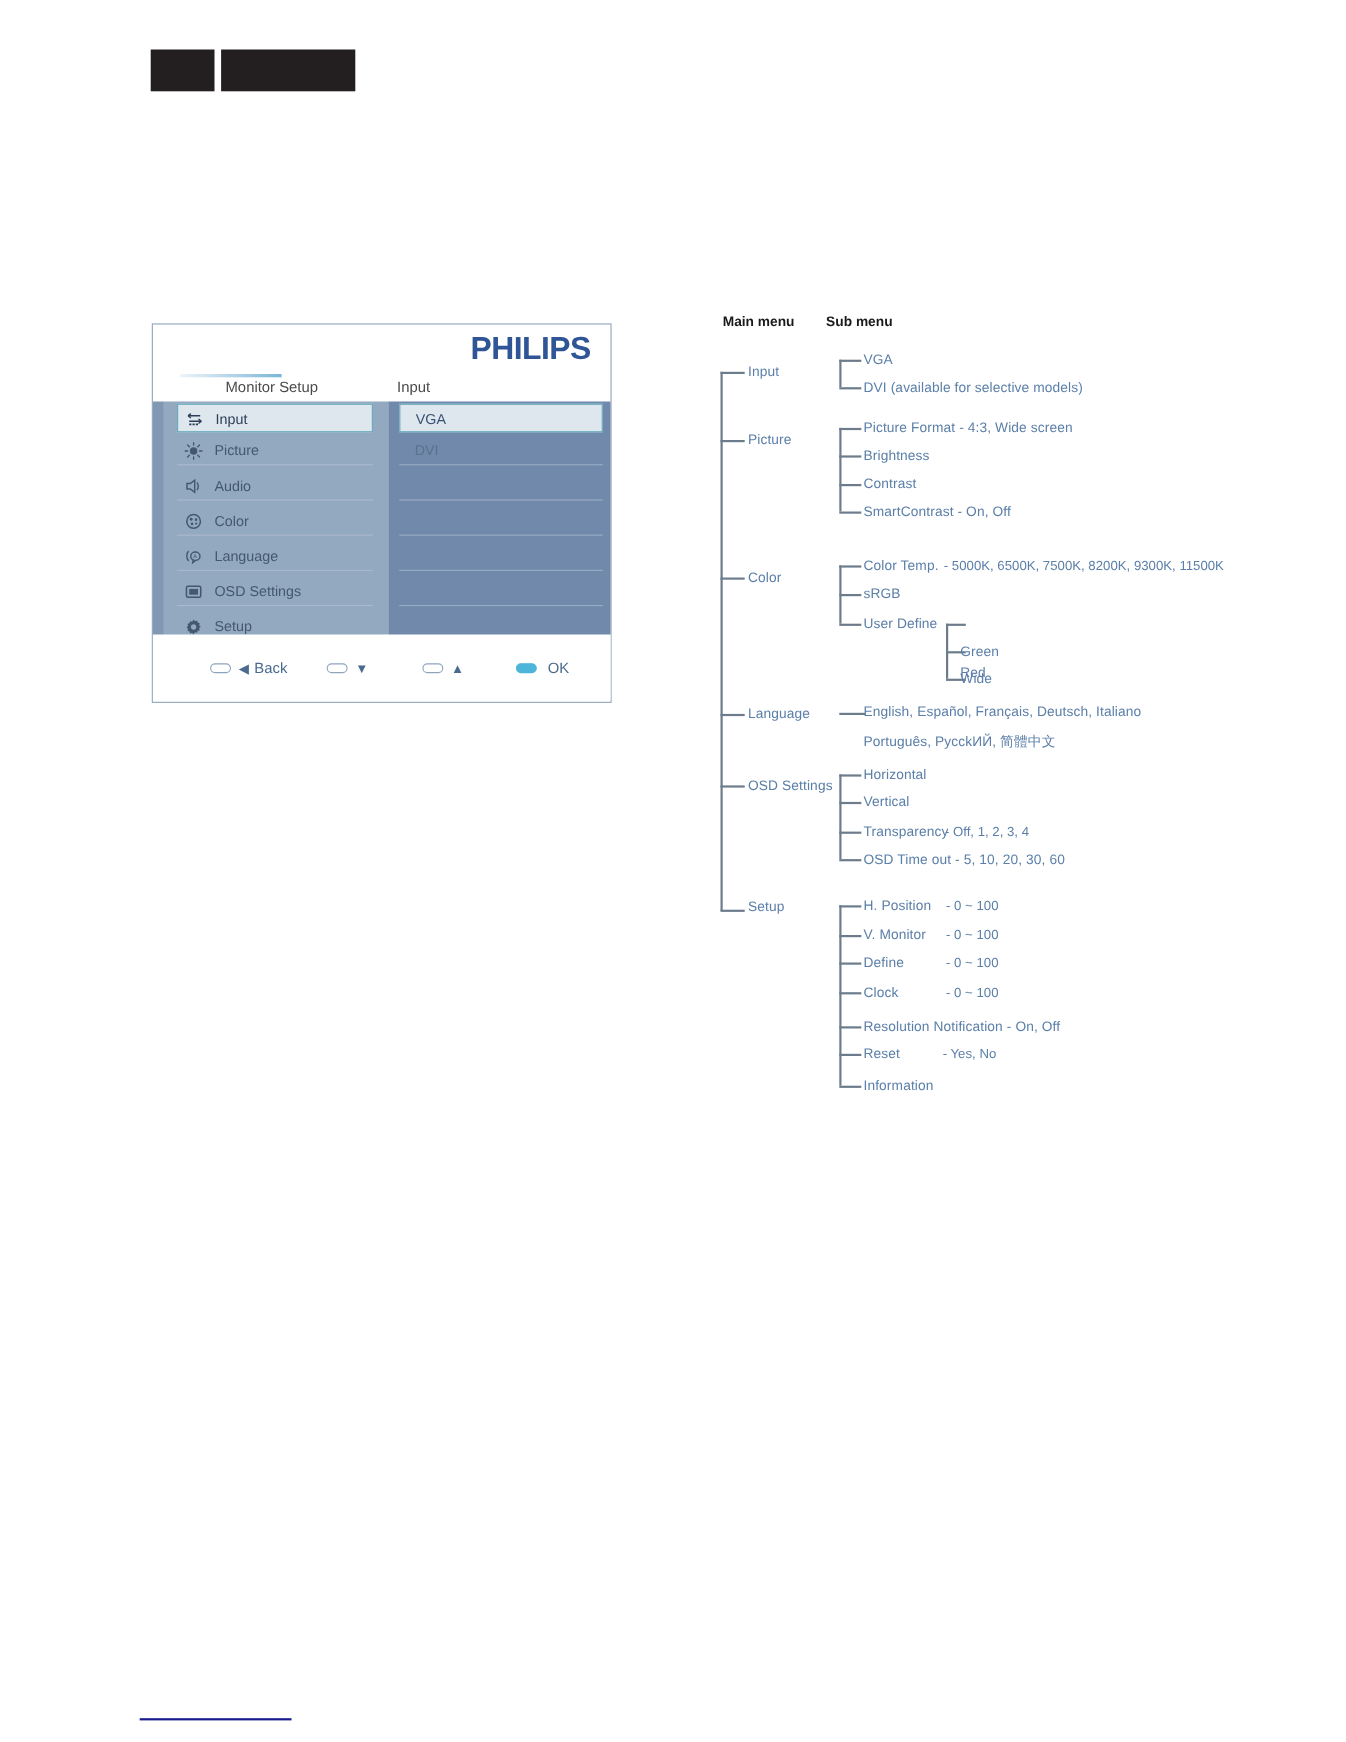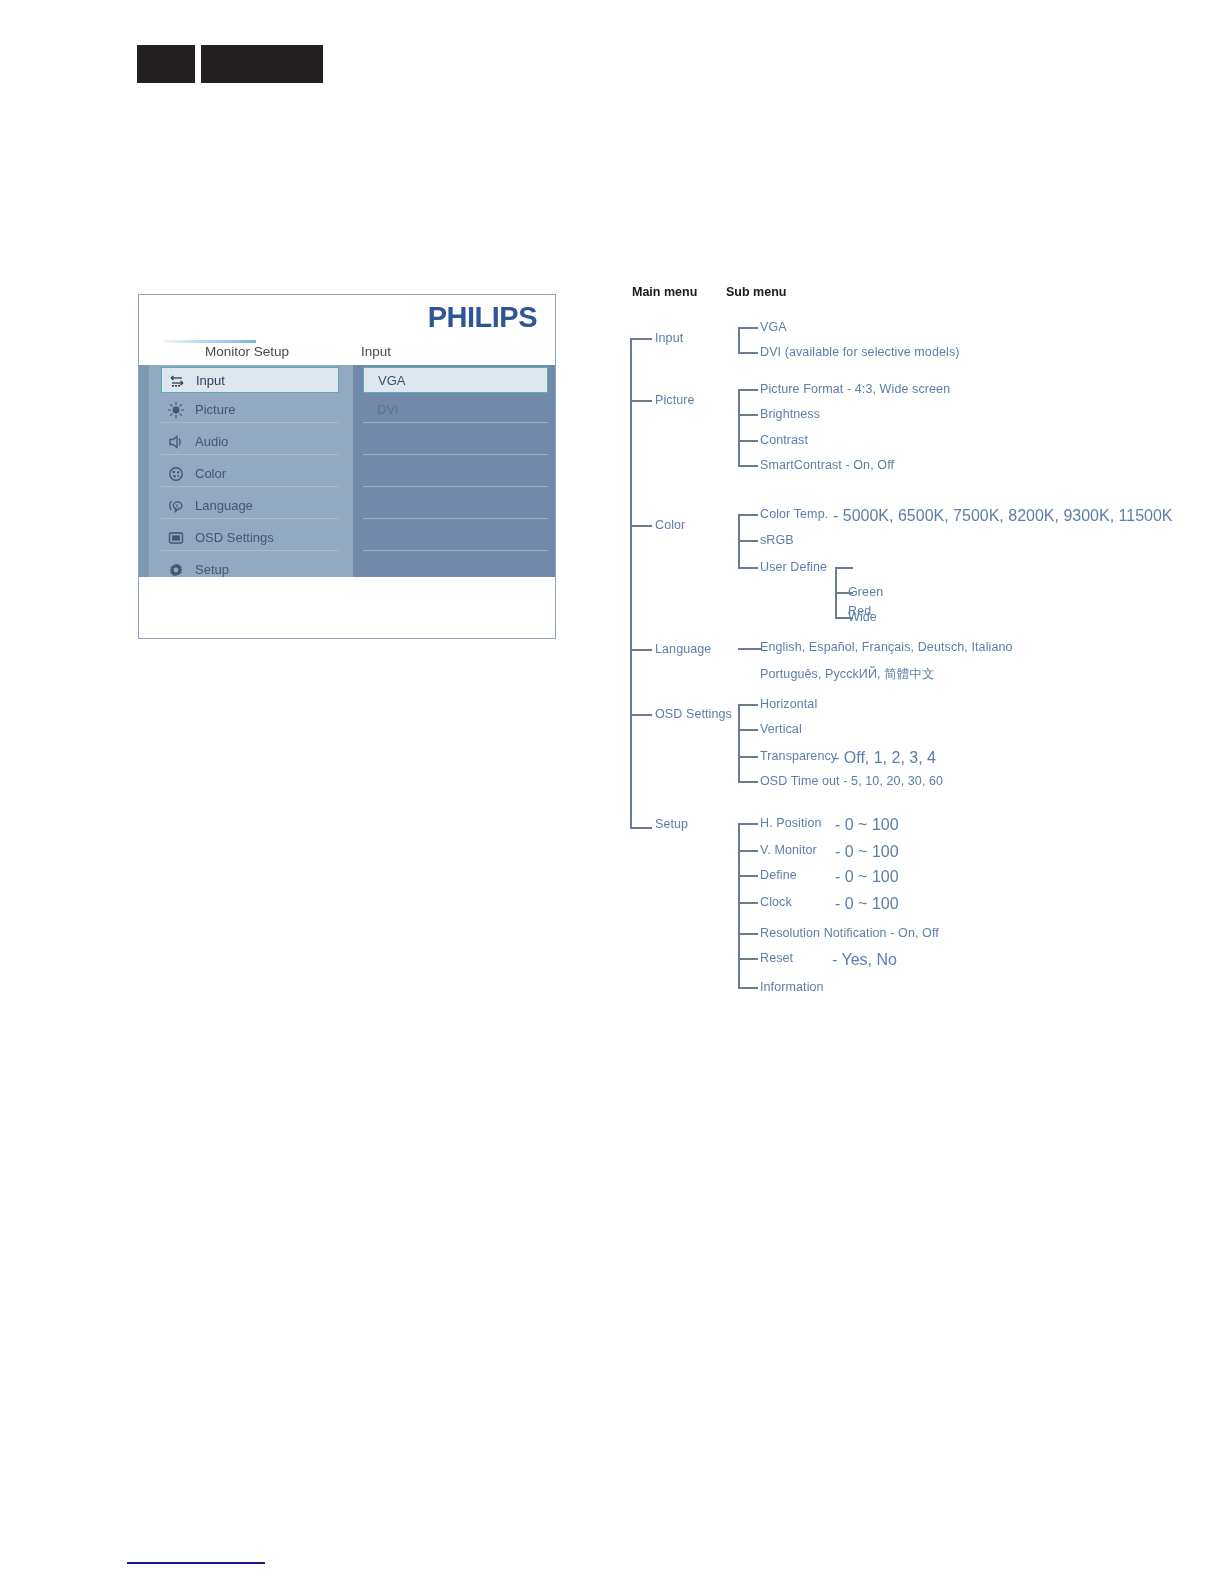--- a/index.html
+++ b/index.html
@@ -189,21 +189,21 @@
     display: inline-block;
     margin-left: 5px;
     font-size: 13.5px;
     color: #4a6a8e;
     vertical-align: middle;
   }
 
   
   #tree {
     position: absolute;
-    left: 620px;
+    left: 645px;
     top: 280px;
     width: 520px;
     height: 730px;
   }
   .tree-head {
     position: absolute;
     font-size: 12.5px;
     font-weight: bold;
     color: #1a1a1a;
     top: 5px;
@@ -216,21 +216,21 @@
     font-size: 12.5px;
     color: #5b7fa8;
     white-space: nowrap;
     letter-spacing: 0.1px;
   }
   .t-label.main { left: 35px; }
   .t-label.sub  { left: 140px; }
   .t-label.sub3 { left: 228px; }
   .t-val {
     position: absolute;
-    font-size: 16px;
+    font-size: 12px;
     color: #5b7fa8;
     white-space: nowrap;
   }
 
   .vline { position: absolute; width: 1.5px; background: #6c7c8c; }
   .hline { position: absolute; height: 1.5px; background: #6c7c8c; }
 </style>
 </head>
 <body>
 
@@ -386,20 +386,34 @@
       <div class="sub-row" style="top:160px;">
         <span class="s-label"></span>
         <span class="row-sep"></span>
       </div>
       <div class="sub-row" style="top:192px;">
         <span class="s-label"></span>
       </div>
     </div>
   </div>
 
+  <div id="osd-footer">
+    <div class="footer-btn" style="left:52px;">
+      <span class="pill"></span><span class="f-glyph">◀</span><span class="f-text">Back</span>
+    </div>
+    <div class="footer-btn" style="left:158px;">
+      <span class="pill"></span><span class="f-glyph">▼</span>
+    </div>
+    <div class="footer-btn" style="left:245px;">
+      <span class="pill"></span><span class="f-glyph">▲</span>
+    </div>
+    <div class="footer-btn" style="left:330px;">
+      <span class="pill filled"></span><span class="f-text" style="margin-left:10px;">OK</span>
+    </div>
+  </div>
 </div>
 
 <div id="tree">
 
   <div class="tree-head" id="head-main">Main menu</div>
   <div class="tree-head" id="head-sub">Sub menu</div>
 
   <div class="vline" style="left:10px; top:58px; height:490px;"></div>
   <div class="hline" style="left:10px; top:58px;  width:22px;"></div>
   <div class="hline" style="left:10px; top:120px; width:22px;"></div>

